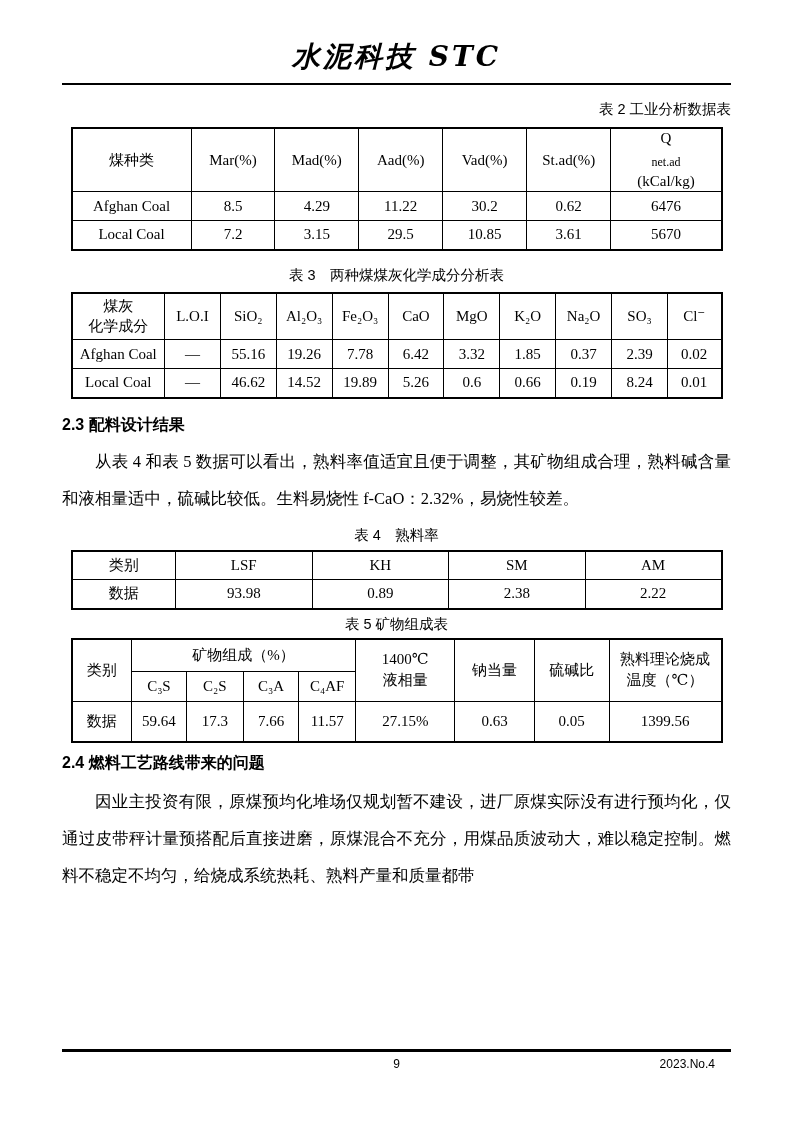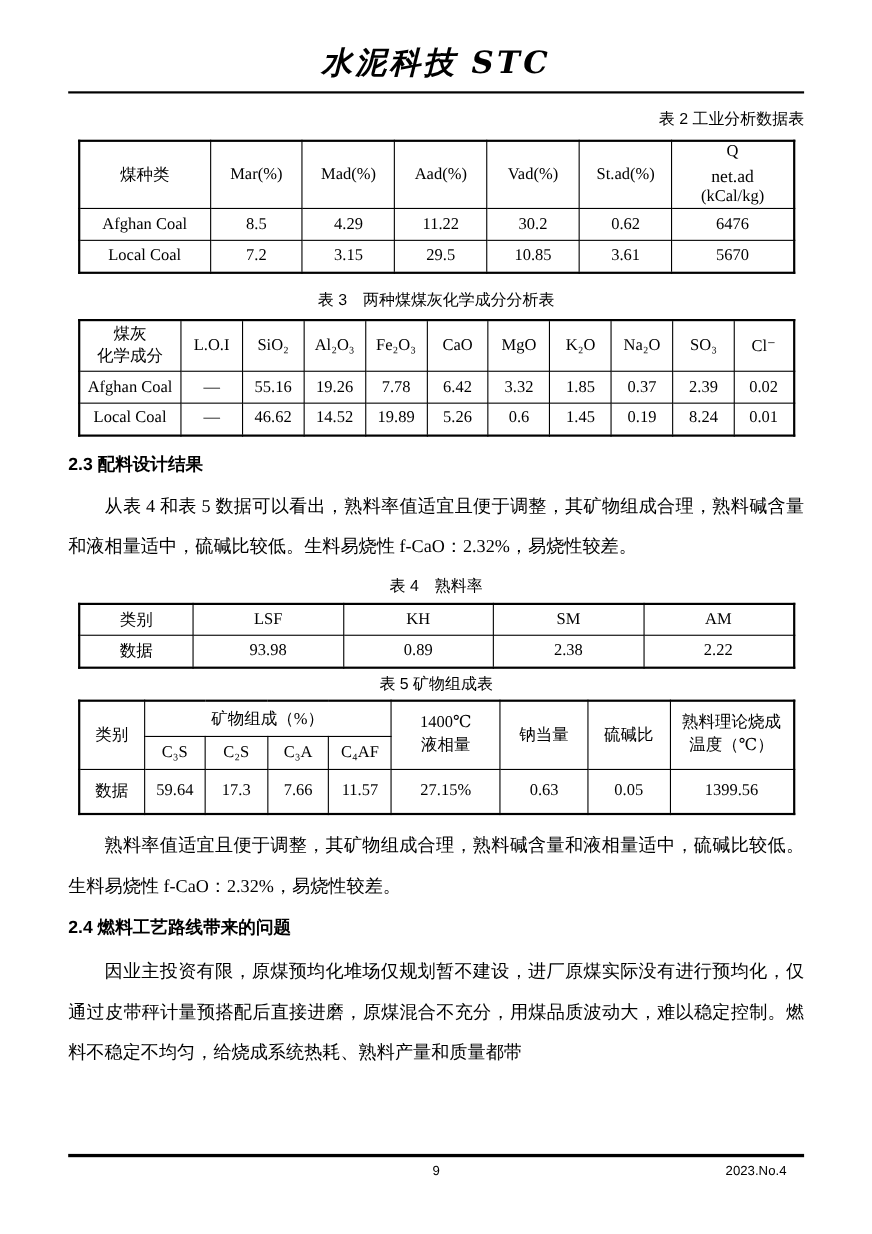--- a/index.html
+++ b/index.html
@@ -70,21 +70,21 @@
     text-align: center;
     font-size: 15px;
     border: 2px solid #000;
   }
   table.tbl th, table.tbl td {
     border: 1px solid #000;
     font-weight: normal;
     padding: 0 2px;
     vertical-align: middle;
   }
-  sub { font-size: 16px; }
+  sub { font-size: 12px; }
 
   .t2 td, .t2 th { height: 29px; }
   .t2 tr.head th { height: 44px; }
   .t2 .qcell span { display: block; line-height: 19px; }
 
   .t3 td, .t3 th { height: 29px; }
   .t3 tr.head th { height: 47px; }
   .t3 .corner span { display: block; line-height: 20px; }
 
   .t4 td, .t4 th { height: 29px; }
@@ -211,21 +211,21 @@
         <td>0.02</td>
       </tr>
       <tr>
         <td>Local Coal</td>
         <td>—</td>
         <td>46.62</td>
         <td>14.52</td>
         <td>19.89</td>
         <td>5.26</td>
         <td>0.6</td>
-        <td>1.45</td>
+        <td>0.66</td>
         <td>0.19</td>
         <td>8.24</td>
         <td>0.01</td>
       </tr>
     </tbody>
       </table>
 
     <div class="section-heading h23">2.3 配料设计结果</div>
     <p class="para">从表 4 和表 5 数据可以看出，熟料率值适宜且便于调整，其矿物组成合理，熟料碱含量和液相量适中，硫碱比较低。生料易烧性 f-CaO：2.32%，易烧性较差。</p>
 
@@ -297,21 +297,20 @@
         <td class="data">7.66</td>
         <td class="data">11.57</td>
         <td class="data">27.15%</td>
         <td class="data">0.63</td>
         <td class="data">0.05</td>
         <td class="data">1399.56</td>
       </tr>
     </tbody>
       </table>
 
-    <p class="para" style="margin-top:9px">熟料率值适宜且便于调整，其矿物组成合理，熟料碱含量和液相量适中，硫碱比较低。生料易烧性 f-CaO：2.32%，易烧性较差。</p>
 
     <div class="section-heading h24">2.4 燃料工艺路线带来的问题</div>
     <p class="para" style="margin-top:7px">因业主投资有限，原煤预均化堆场仅规划暂不建设，进厂原煤实际没有进行预均化，仅通过皮带秤计量预搭配后直接进磨，原煤混合不充分，用煤品质波动大，难以稳定控制。燃料不稳定不均匀，给烧成系统热耗、熟料产量和质量都带</p>
 
   </div>
 
   <div class="footer">
     <span class="page-num">9</span>
     <span class="issue">2023.No.4</span>
   </div>

